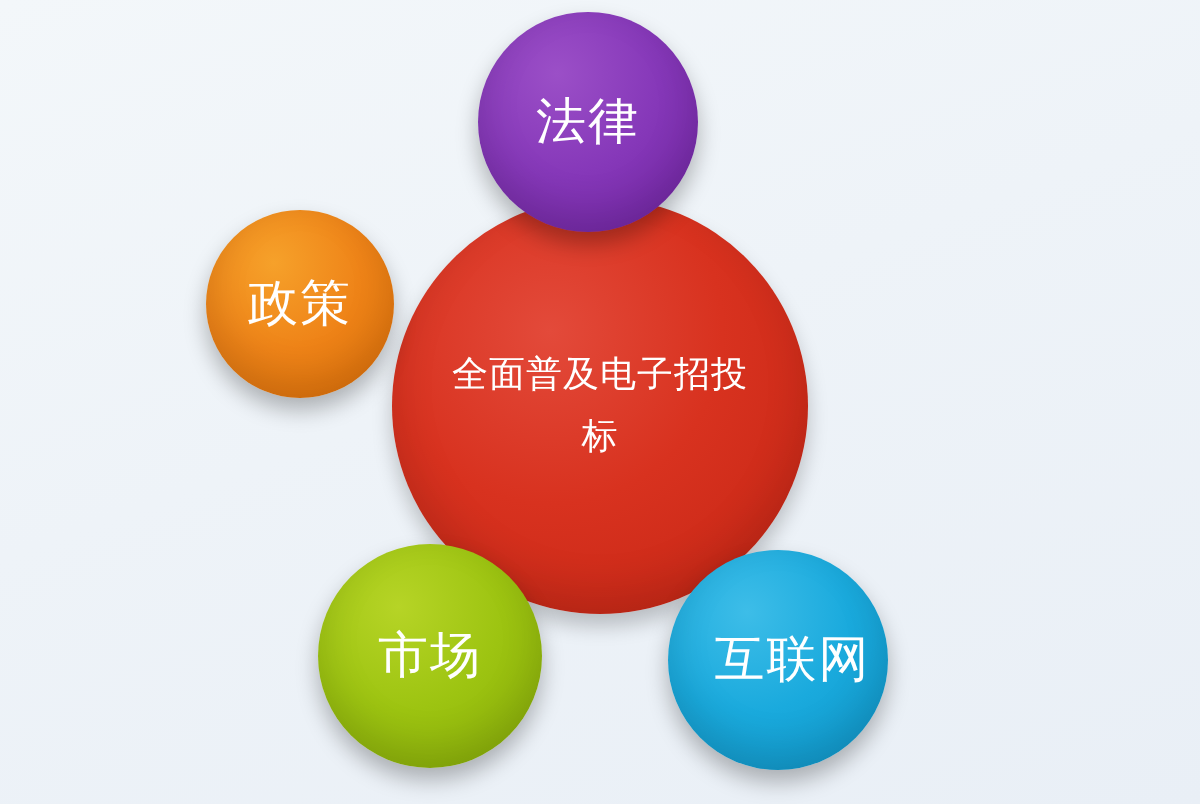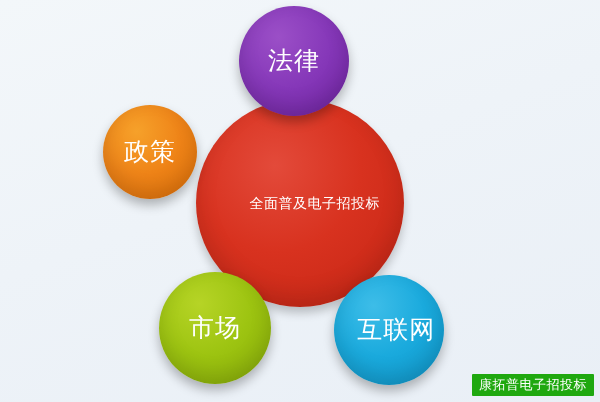--- a/index.html
+++ b/index.html
@@ -28,23 +28,23 @@
     border-radius: 50%;
     background: radial-gradient(circle at 38% 32%, #e34a3a 0%, #d8321f 45%, #c32413 100%);
     box-shadow: 0 6px 10px rgba(0,0,0,0.22), inset 0 -10px 22px rgba(0,0,0,0.12);
     display: flex;
     align-items: center;
     justify-content: center;
     z-index: 1;
   }
   .hub-label {
     color: #ffffff;
-    font-size: 14px;
+    font-size: 18px;
     line-height: 1.75;
-    text-align: right;
+    text-align: center;
     width: 160px;
     letter-spacing: 0.5px;
   }
   .hub-label span {
     display: block;
   }
   
   .node {
     position: absolute;
     border-radius: 50%;
@@ -124,15 +124,14 @@
   </div>
 
   <div class="node market">
     <span class="node-text">市场</span>
   </div>
 
   <div class="node policy">
     <span class="node-text">政策</span>
   </div>
 
-  <div class="watermark">康拓普电子招投标</div>
 
 </div>
 
 </body></html>

